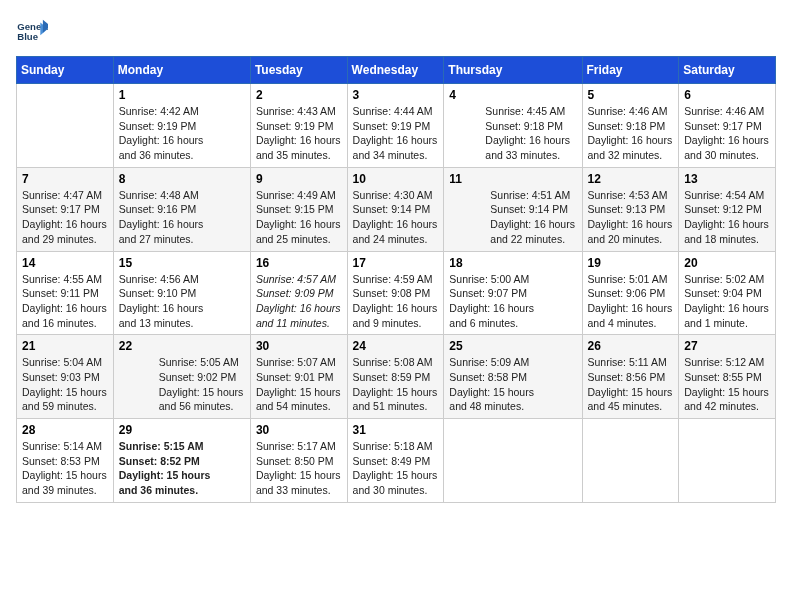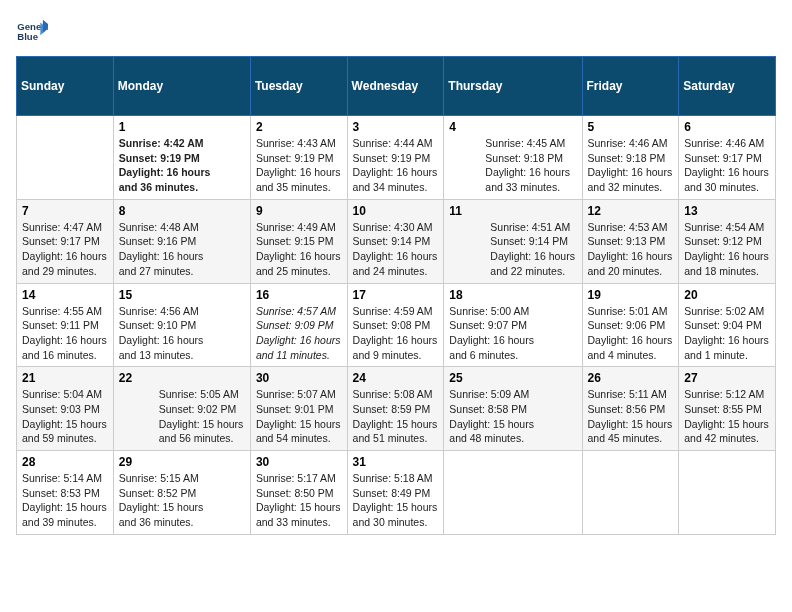--- a/index.html
+++ b/index.html
@@ -37,23 +37,23 @@
       font-size: 16px;
       color: #333;
       font-weight: normal;
     }
     .calendar-table {
       width: 100%;
       border-collapse: collapse;
       font-size: 11px;
     }
     .calendar-table th {
-      background-color: #0c4a6e;
+      background-color: #1d4ed8;
       color: #fff;
-      padding: 22px 4px;
+      padding: 6px 4px;
       text-align: left;
       font-size: 12px;
       font-weight: bold;
       border: 1px solid #2a6ab5;
     }
     .calendar-table td {
       border: 1px solid #ccc;
       padding: 4px 5px;
       vertical-align: top;
       min-height: 70px;
@@ -108,21 +108,21 @@
         <th>Thursday</th>
         <th>Friday</th>
         <th>Saturday</th>
       </tr>
   </thead>
   <tbody id="calendar-body">
   <tr class="week-row">
         <td class="empty-cell"></td>
         <td>
           <div class="day-number">1</div>
-          <div class="day-info" style="white-space: pre-line; font-weight: bold;">Sunrise: 4:42 AM
+          <div class="day-info" style="white-space: pre-line;">Sunrise: 4:42 AM
 Sunset: 9:19 PM
 Daylight: 16 hours
 and 36 minutes.</div>
         </td>
         <td>
           <div class="day-number">2</div>
           <div class="day-info" style="white-space: pre-line;">Sunrise: 4:43 AM
 Sunset: 9:19 PM
 Daylight: 16 hours
 and 35 minutes.</div>
@@ -312,21 +312,21 @@
       <tr class="week-row">
         <td>
           <div class="day-number">28</div>
           <div class="day-info" style="white-space: pre-line;">Sunrise: 5:14 AM
 Sunset: 8:53 PM
 Daylight: 15 hours
 and 39 minutes.</div>
         </td>
         <td>
           <div class="day-number">29</div>
-          <div class="day-info" style="white-space: pre-line;">Sunrise: 5:15 AM
+          <div class="day-info" style="white-space: pre-line; font-weight: bold;">Sunrise: 5:15 AM
 Sunset: 8:52 PM
 Daylight: 15 hours
 and 36 minutes.</div>
         </td>
         <td>
           <div class="day-number">30</div>
           <div class="day-info" style="white-space: pre-line;">Sunrise: 5:17 AM
 Sunset: 8:50 PM
 Daylight: 15 hours
 and 33 minutes.</div>

